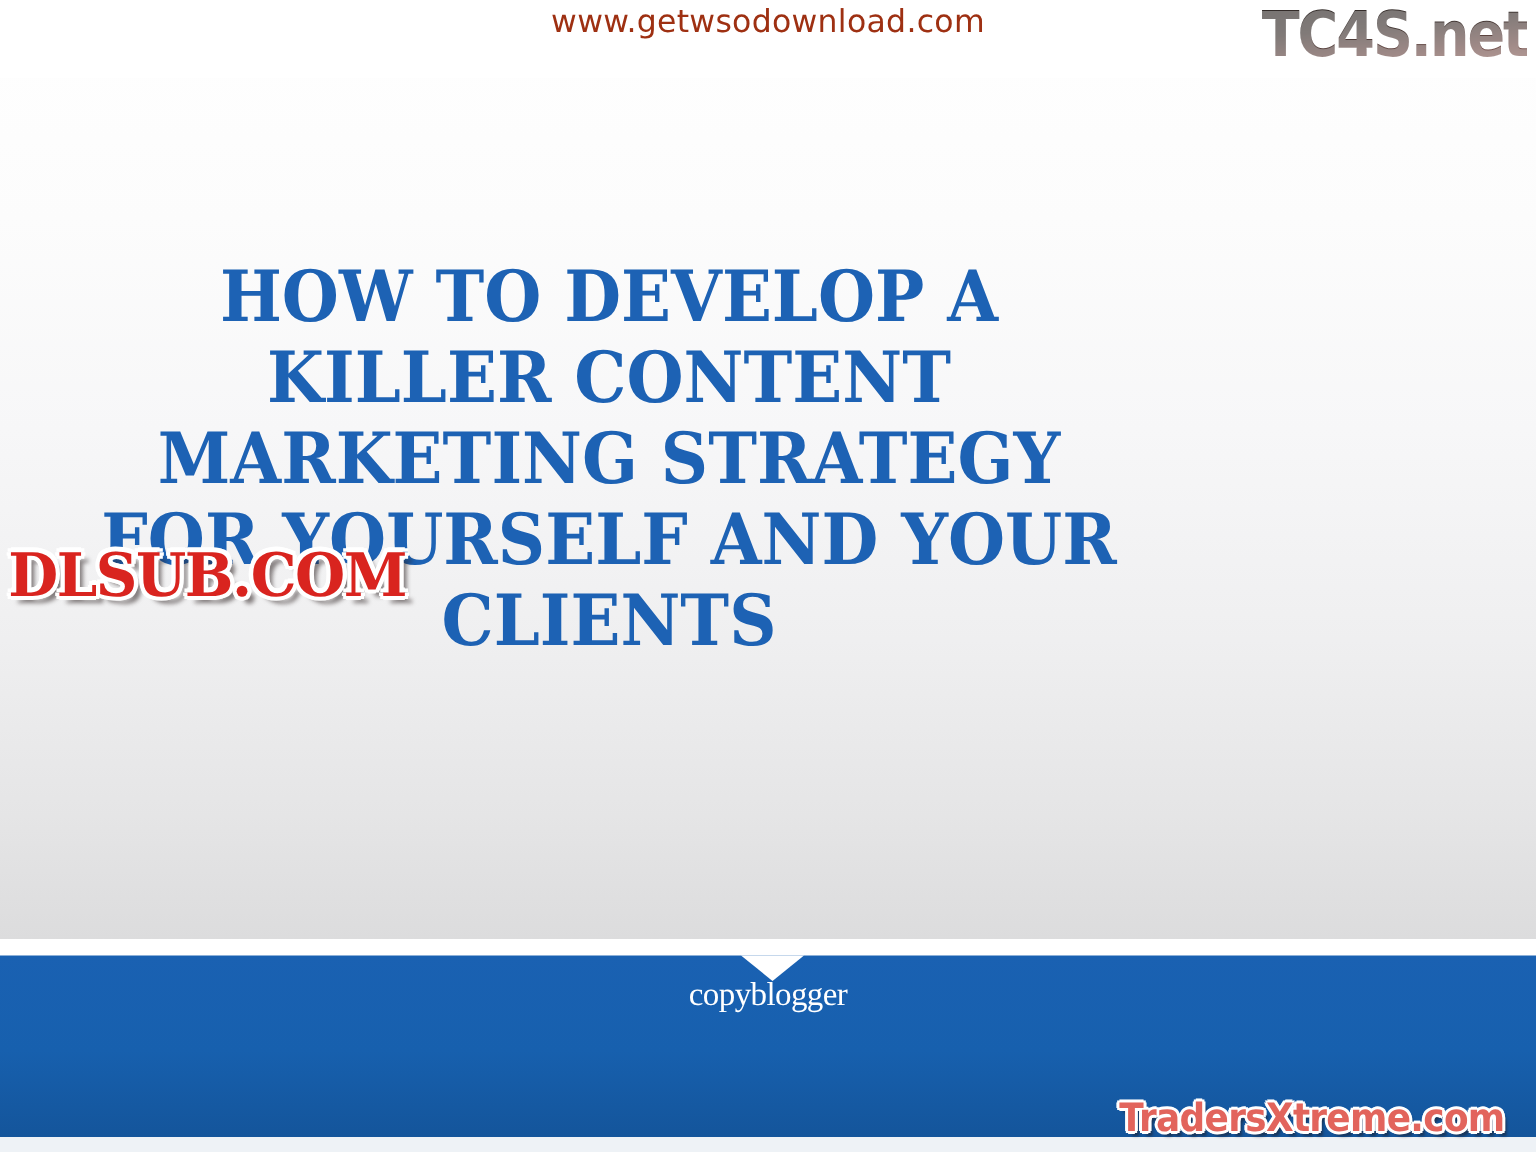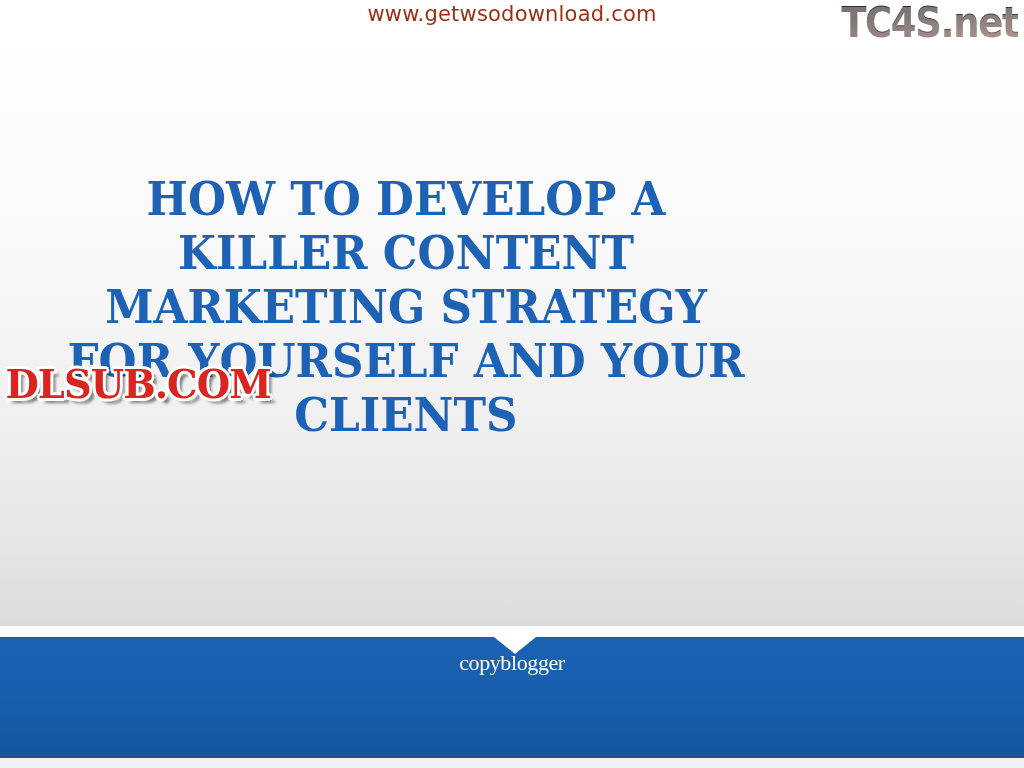--- a/index.html
+++ b/index.html
@@ -250,16 +250,19 @@
   </div>
 
   <div class="white-gap"></div>
 
   <div class="blue-bar">
     <div class="notch"></div>
   </div>
 
   <div class="copyblogger">copyblogger</div>
 
+  <div class="traders-watermark">
+    <span>TradersXtreme.com</span>
+  </div>
 
   <div class="bottom-strip"></div>
 
 </div>
 
 </body></html>

